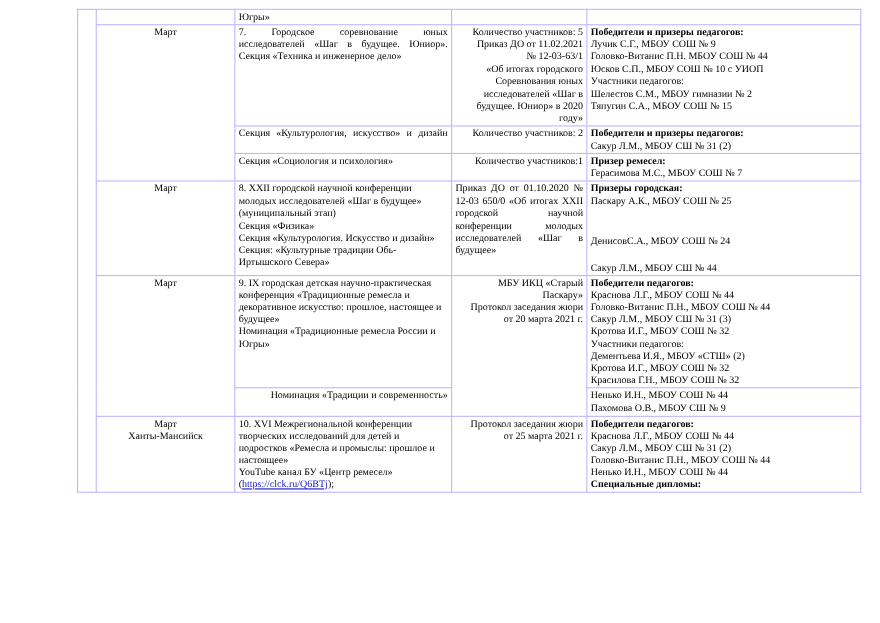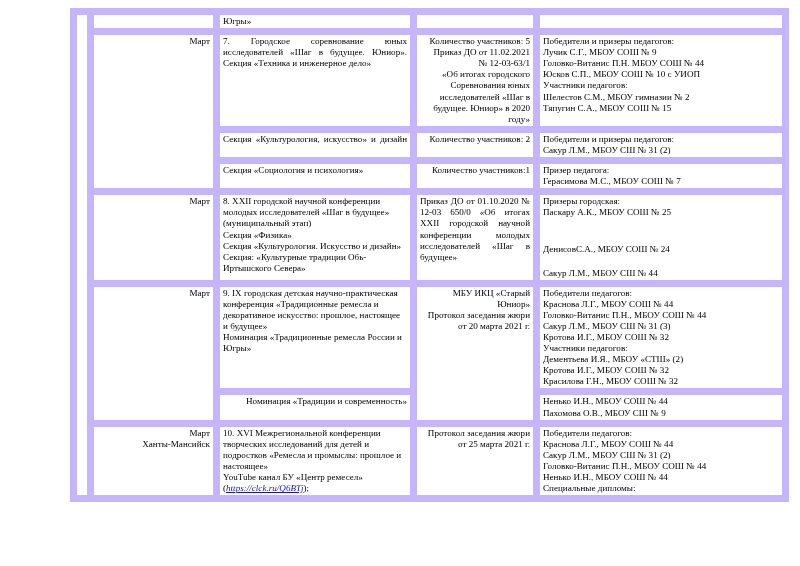--- a/index.html
+++ b/index.html
@@ -24,46 +24,45 @@
     position: absolute;
     left: 70px;
     top: 8px;
     width: 712px;
     border-collapse: collapse;
     table-layout: fixed;
     font-size: 9.1px;
     line-height: 1.22;
   }
   table.doc-table td {
-    border: 7px solid #c4b5fd;
+    border: 1px solid #c4b5fd;
     vertical-align: top;
     padding: 1px 3px 1px 3px;
   }
   
   col.c0 { width: 17px; }
   col.c1 { width: 126px; }
   col.c2 { width: 197px; }
   col.c3 { width: 123px; }
   col.c4 { width: 249px; }
 
   td.gutter { border-top: none; border-bottom: none; border-left: 1px solid #2b2b2b; border-right: 1px solid #2b2b2b; padding: 0; }
 
-  .c-period { text-align: right; margin-top: 22px; }
+  .c-period { text-align: center; margin-top: 22px; }
   .c-center { text-align: right; }
   .c-just { text-align: justify; text-align-last: left; margin-left: 38px; }
   .c-left { text-align: left; }
-  .bold { font-weight: normal; }
+  .bold { font-weight: bold; }
   .ln { display: block; }
   .ln.jst { text-align: justify; text-align-last: justify; }
   .gap-12 { height: 12px; }
   .gap-26 { height: 26px; }
   a.link {
     color: #1414c8;
     text-decoration: underline;
-    font-style: italic;
   }
 </style>
 </head>
 <body>
 
 <div class="page">
 
   <table class="doc-table">
     <colgroup>
       <col class="c0">
@@ -127,21 +126,21 @@
       </tr>
 
       <tr>
         <td class="c-left">
           <span class="ln">Секция «Социология и психология»</span>
         </td>
         <td class="c-center">
           <span class="ln">Количество участников:1</span>
         </td>
         <td class="c-left">
-          <span class="ln bold">Призер педагога:</span>
+          <span class="ln bold">Призер ремесел:</span>
           <span class="ln">Герасимова М.С., МБОУ СОШ № 7</span>
         </td>
       </tr>
 
       <tr>
         <td class="c-period">
           <span class="ln">Март</span>
         </td>
         <td class="c-left">
           <span class="ln">8. XXII городской научной конференции молодых исследователей «Шаг в будущее» (муниципальный этап)</span>
@@ -164,21 +163,21 @@
 
       <tr>
         <td class="c-period" rowspan="2">
           <span class="ln">Март</span>
         </td>
         <td class="c-left">
           <span class="ln">9. IX городская детская научно-практическая конференция «Традиционные ремесла и декоративное искусство: прошлое, настоящее и будущее»</span>
           <span class="ln">Номинация «Традиционные ремесла России и Югры»</span>
         </td>
         <td class="c-center" rowspan="2">
-          <span class="ln">МБУ ИКЦ «Старый Юниор»</span>
+          <span class="ln">МБУ ИКЦ «Старый Паскару»</span>
           <span class="ln">Протокол заседания жюри</span>
           <span class="ln">от 20 марта 2021 г.</span>
         </td>
         <td class="c-left">
           <span class="ln bold">Победители педагогов:</span>
           <span class="ln">Краснова Л.Г., МБОУ СОШ № 44</span>
           <span class="ln">Головко-Витанис П.Н., МБОУ СОШ № 44</span>
           <span class="ln">Сакур Л.М., МБОУ СШ № 31 (3)</span>
           <span class="ln">Кротова И.Г., МБОУ СОШ № 32</span>
           <span class="ln">Участники педагогов:</span>

